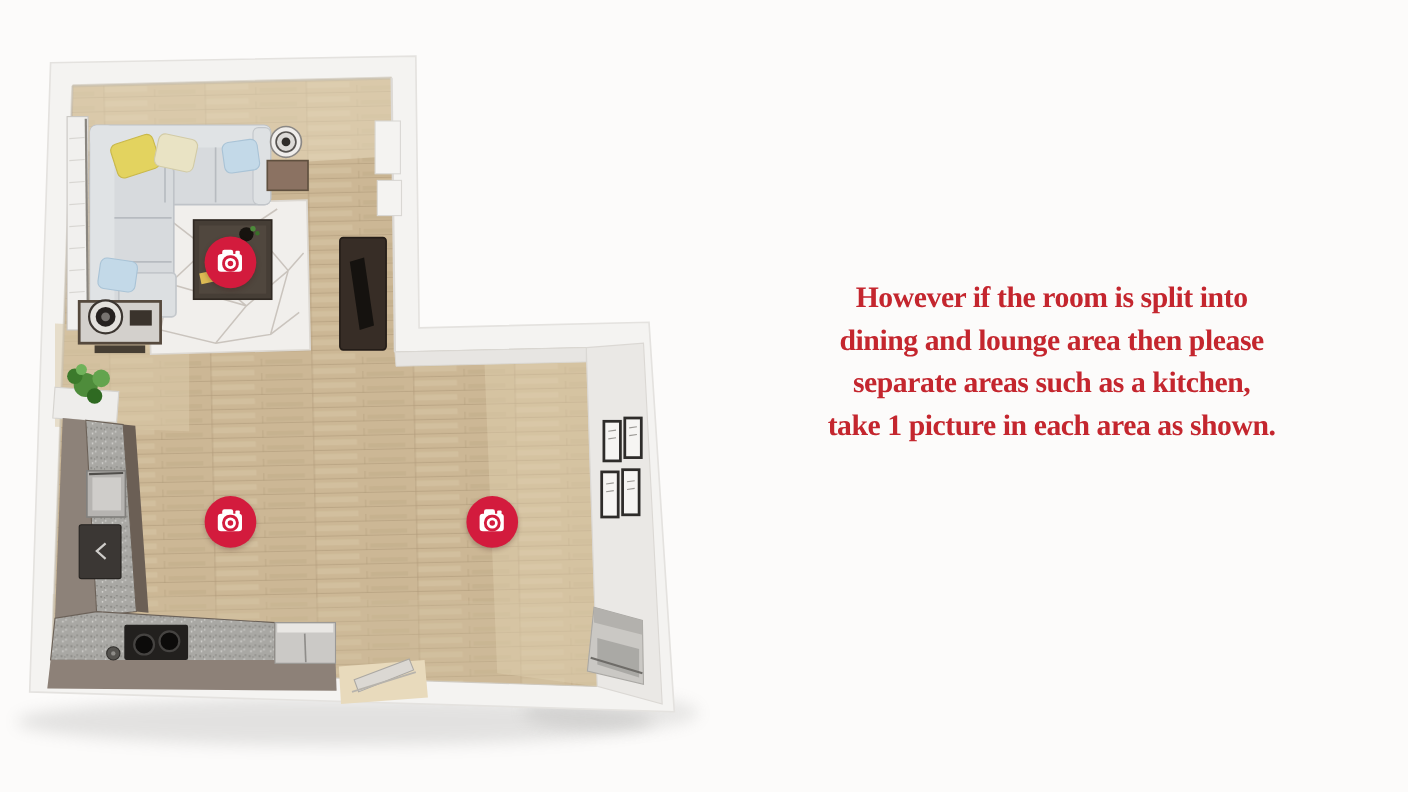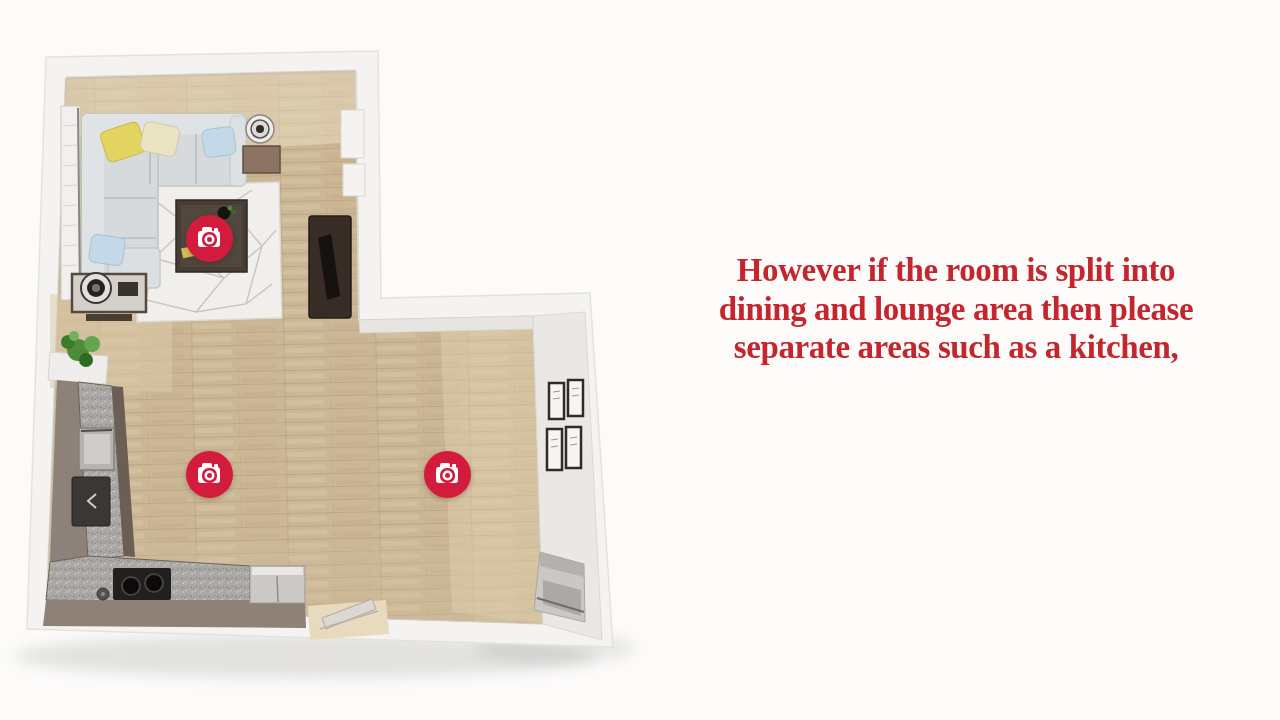--- a/index.html
+++ b/index.html
@@ -14,21 +14,21 @@
   .floorplan-wrap{position:absolute;left:0;top:0;width:660px;height:720px;}
   svg{display:block;}
 
   
   .instruction{
     position:absolute;
     left:648px;top:251px;width:616px;
     text-align:center;
     font-family:"Liberation Serif", serif;
     font-weight:700;
-    font-size:33px;
+    font-size:27px;
     line-height:38.5px;
     letter-spacing:-0.4px;
     color:#c4262e;
   }
 
   
   .marker{
     position:absolute;
     width:47px;height:47px;
     margin-left:-23.5px;margin-top:-23.5px;
@@ -299,15 +299,16 @@
             <span class="cam-lens"></span>
           </span>
         </span>
       </div>
     </div>
 
   <div class="instruction" style="color: rgb(196, 38, 46);">
     <div>However if the room is split into</div>
     <div>dining and lounge area then please</div>
     <div>separate areas such as a kitchen,</div>
+    <div>take 1 picture in each area as shown.</div>
   </div>
 
 </div>
 
 </body></html>

